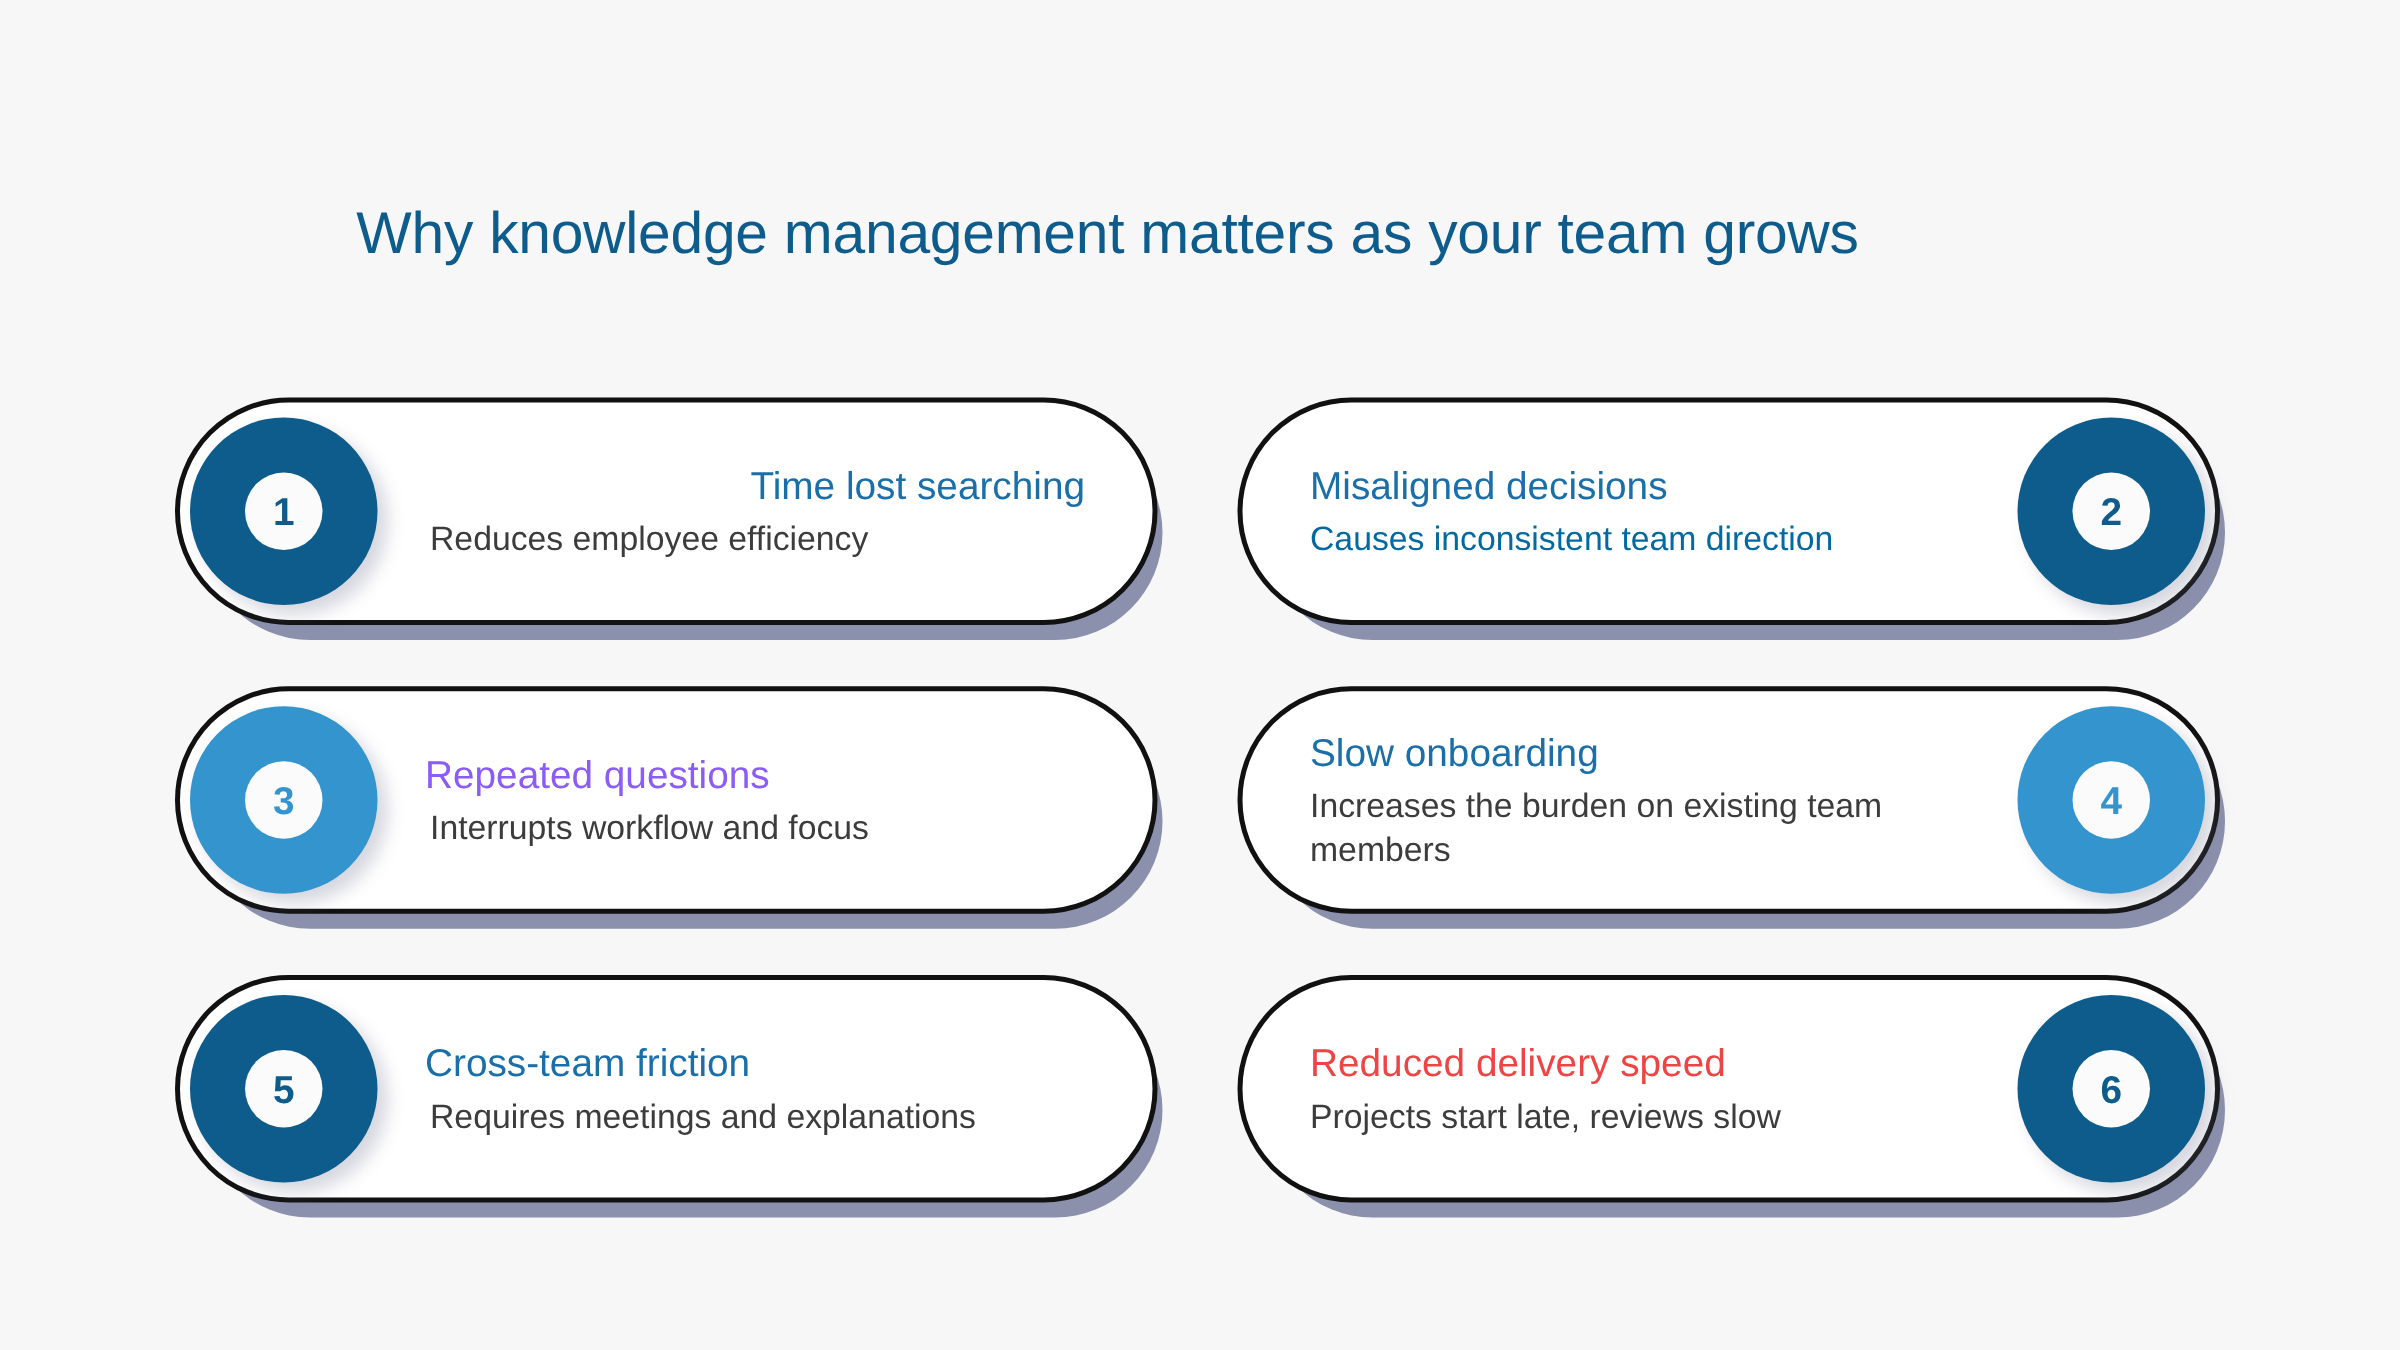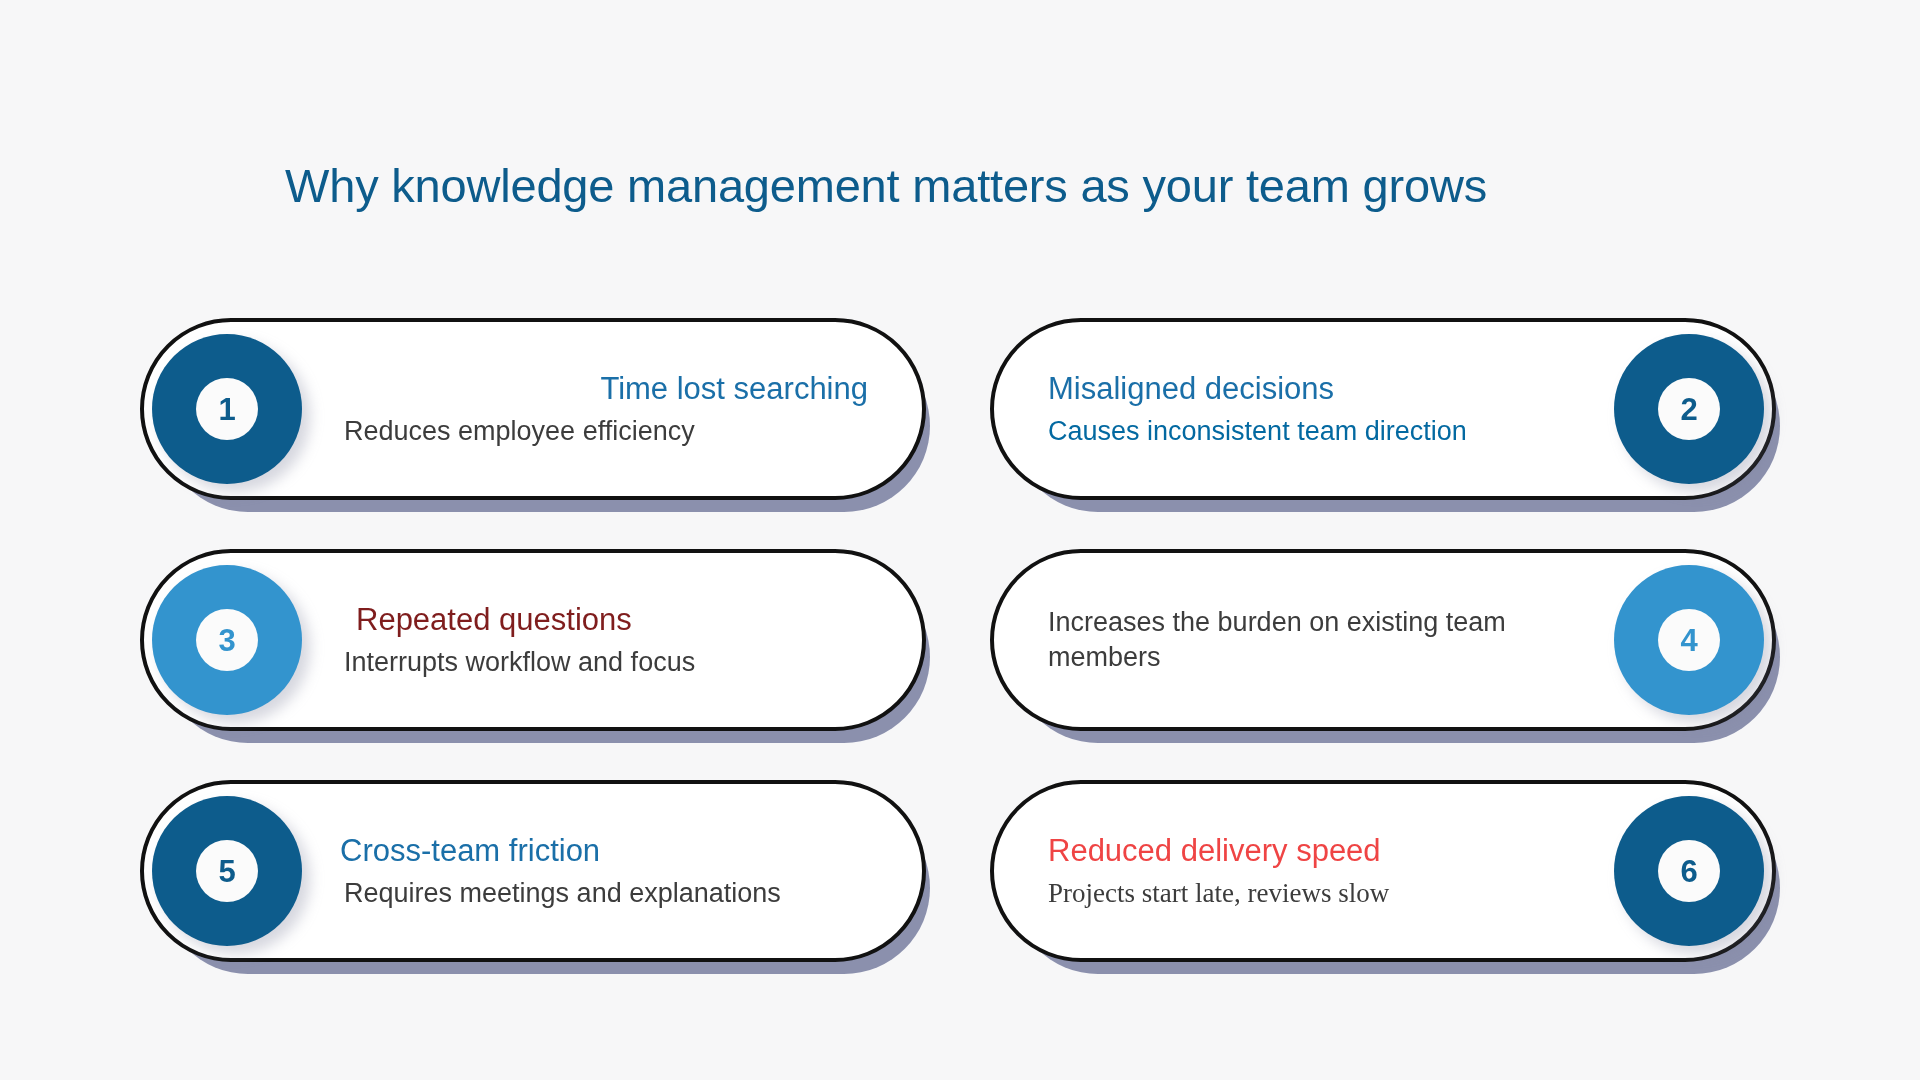--- a/index.html
+++ b/index.html
@@ -199,35 +199,36 @@
       <div class="card-slot">
         <div class="card-shadow" style="background: rgb(139, 144, 173);"></div>
         <div class="card card-left" style="border-color: rgb(17, 17, 17); background: rgb(255, 255, 255);">
           <div class="badge-wrap">
             <div class="badge-shadow"></div>
             <div class="badge" style="background: rgb(51, 148, 206);">
               <div class="badge-inner" style="color: rgb(51, 148, 206);">3</div>
             </div>
           </div>
           <div class="card-text">
-            <div class="card-title" style="color: #7f1d1d; margin-left: 16px;">Repeated questions</div>
+            <div class="card-title" style="color: #8b5cf6;">Repeated questions</div>
             <div class="card-desc" style="color: rgb(60, 60, 60);">Interrupts workflow and focus</div>
           </div>
         </div>
       </div>
       <div class="card-slot">
         <div class="card-shadow" style="background: rgb(139, 144, 173);"></div>
         <div class="card card-right" style="border-color: rgb(17, 17, 17); background: rgb(255, 255, 255);">
           <div class="badge-wrap">
             <div class="badge-shadow"></div>
             <div class="badge" style="background: rgb(51, 148, 206);">
               <div class="badge-inner" style="color: rgb(51, 148, 206);">4</div>
             </div>
           </div>
           <div class="card-text">
+            <div class="card-title" style="color: rgb(26, 111, 168);">Slow onboarding</div>
             <div class="card-desc" style="color: rgb(60, 60, 60);">Increases the burden on existing team members</div>
           </div>
         </div>
       </div>
       <div class="card-slot">
         <div class="card-shadow" style="background: rgb(139, 144, 173);"></div>
         <div class="card card-left" style="border-color: rgb(17, 17, 17); background: rgb(255, 255, 255);">
           <div class="badge-wrap">
             <div class="badge-shadow"></div>
             <div class="badge" style="background: rgb(13, 92, 140);">
@@ -244,19 +245,19 @@
         <div class="card-shadow" style="background: rgb(139, 144, 173);"></div>
         <div class="card card-right" style="border-color: rgb(17, 17, 17); background: rgb(255, 255, 255);">
           <div class="badge-wrap">
             <div class="badge-shadow"></div>
             <div class="badge" style="background: rgb(13, 92, 140);">
               <div class="badge-inner" style="color: rgb(13, 92, 140);">6</div>
             </div>
           </div>
           <div class="card-text">
             <div class="card-title" style="color: #ef4444;">Reduced delivery speed</div>
-            <div class="card-desc" style="color: rgb(60, 60, 60); font-family: Liberation Serif, serif;">Projects start late, reviews slow</div>
+            <div class="card-desc" style="color: rgb(60, 60, 60);">Projects start late, reviews slow</div>
           </div>
         </div>
       </div>
     </div>
 
 </div>
 
 </body></html>

